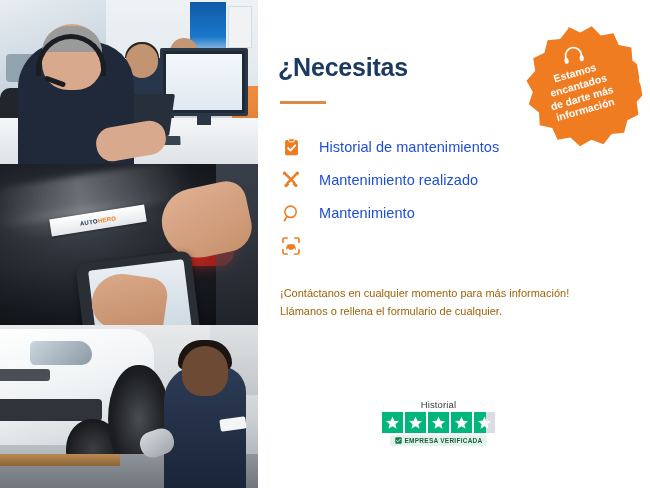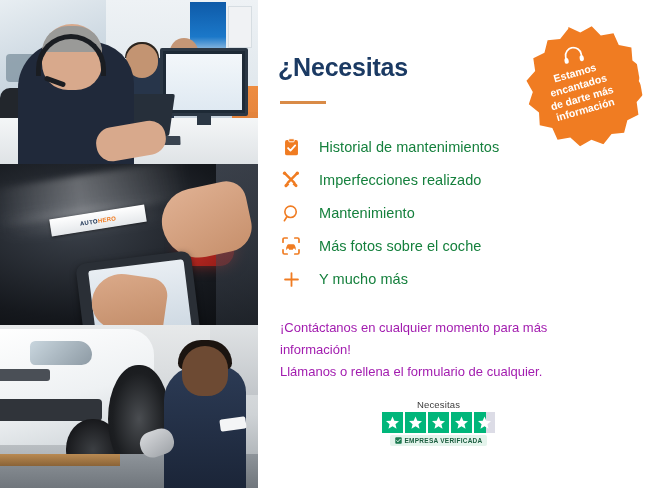--- a/index.html
+++ b/index.html
@@ -345,31 +345,31 @@
     height: 33px;
   }
   .feature-icon {
     width: 22px;
     height: 22px;
     flex: 0 0 22px;
     margin-right: 17px;
     display:flex; align-items:center; justify-content:center;
   }
   .feature-label {
-    color:#15803d;
+    color:#1d4ed8;
     font-size: 14.5px;
     font-weight: 400;
     letter-spacing: .05px;
   }
 
   
   .contact {
     margin: 21px 0 0 2px;
-    color:#a21caf;
-    font-size: 13px;
+    color:#a16207;
+    font-size: 11px;
     line-height: 1.72;
     max-width: 350px;
   }
 
   
   .trustpilot {
     position: absolute;
     left: 124px;
     bottom: 42px;
     display: flex;
@@ -516,21 +516,21 @@
         <span class="feature-icon">
           <svg width="20" height="20" viewBox="0 0 20 20">
             <path d="M3.6 3.1l9.6 9.6" stroke="#f07c22" stroke-width="2.4" stroke-linecap="round"></path>
             <path d="M16.3 3.2l-9.4 9.4" stroke="#f07c22" stroke-width="2.4" stroke-linecap="round"></path>
             <path d="M13.6 12.1l2.6 2.6a1.5 1.5 0 0 1-2.1 2.1l-2.6-2.6z" fill="#f07c22"></path>
             <path d="M6.2 12.3l-2.5 2.5a1.5 1.5 0 0 0 2.1 2.1l2.5-2.5z" fill="#f07c22"></path>
             <circle cx="3.6" cy="3.2" r="1.7" fill="#f07c22"></circle>
             <circle cx="16.3" cy="3.2" r="1.7" fill="#f07c22"></circle>
           </svg>
         </span>
-        <span class="feature-label">Imperfecciones realizado</span>
+        <span class="feature-label">Mantenimiento realizado</span>
       </li>
 
       <li class="feature">
         <span class="feature-icon">
           <svg width="19" height="19" viewBox="0 0 20 20">
             <circle cx="9" cy="8.2" r="6" fill="none" stroke="#f07c22" stroke-width="1.7"></circle>
             <path d="M5.1 13.4l-2.6 4.2" stroke="#f07c22" stroke-width="1.7" stroke-linecap="round"></path>
           </svg>
         </span>
         <span class="feature-label">Mantenimiento</span>
@@ -541,44 +541,35 @@
           <svg width="20" height="20" viewBox="0 0 20 20">
             <path d="M2 6.2V3.4a1.4 1.4 0 0 1 1.4-1.4h2.8" fill="none" stroke="#f07c22" stroke-width="1.7" stroke-linecap="round"></path>
             <path d="M13.8 2h2.8A1.4 1.4 0 0 1 18 3.4v2.8" fill="none" stroke="#f07c22" stroke-width="1.7" stroke-linecap="round"></path>
             <path d="M18 13.8v2.8a1.4 1.4 0 0 1-1.4 1.4h-2.8" fill="none" stroke="#f07c22" stroke-width="1.7" stroke-linecap="round"></path>
             <path d="M6.2 18H3.4A1.4 1.4 0 0 1 2 16.6v-2.8" fill="none" stroke="#f07c22" stroke-width="1.7" stroke-linecap="round"></path>
             <path d="M5.2 11.6l1.1-2.5a1.3 1.3 0 0 1 1.2-.8h4.9a1.3 1.3 0 0 1 1.2.8l1.1 2.5v2.2H5.2z" fill="#f07c22"></path>
             <circle cx="7" cy="13.6" r="1.1" fill="#ffffff"></circle>
             <circle cx="13" cy="13.6" r="1.1" fill="#ffffff"></circle>
           </svg>
         </span>
-        <span class="feature-label">Más fotos sobre el coche</span>
       </li>
 
-      <li class="feature">
-        <span class="feature-icon">
-          <svg width="19" height="19" viewBox="0 0 20 20">
-            <path d="M10 3.2v13.6M3.2 10h13.6" stroke="#f07c22" stroke-width="1.9" stroke-linecap="round"></path>
-          </svg>
-        </span>
-        <span class="feature-label">Y mucho más</span>
-      </li>
 
     </ul>
 
     <p class="contact">
       <span>¡Contáctanos en cualquier momento para más información!</span><br>
       <span>Llámanos o rellena el formulario de cualquier.</span>
     </p>
 
     <div class="trustpilot">
 
 
       <div class="tp-right">
-        <span class="tp-excelente">Necesitas</span>
+        <span class="tp-excelente">Historial</span>
 
         <div class="tp-stars">
           <span class="tp-star">
             <svg width="15" height="15" viewBox="0 0 24 24">
                 <path d="M12 2.3l2.9 6.9 7.5.6-5.7 4.9 1.75 7.3L12 18l-6.45 3.9 1.75-7.3-5.7-4.9 7.5-.6z" fill="#ffffff"></path>
               </svg>
           </span>
           <span class="tp-star">
             <svg width="15" height="15" viewBox="0 0 24 24">
                 <path d="M12 2.3l2.9 6.9 7.5.6-5.7 4.9 1.75 7.3L12 18l-6.45 3.9 1.75-7.3-5.7-4.9 7.5-.6z" fill="#ffffff"></path>

